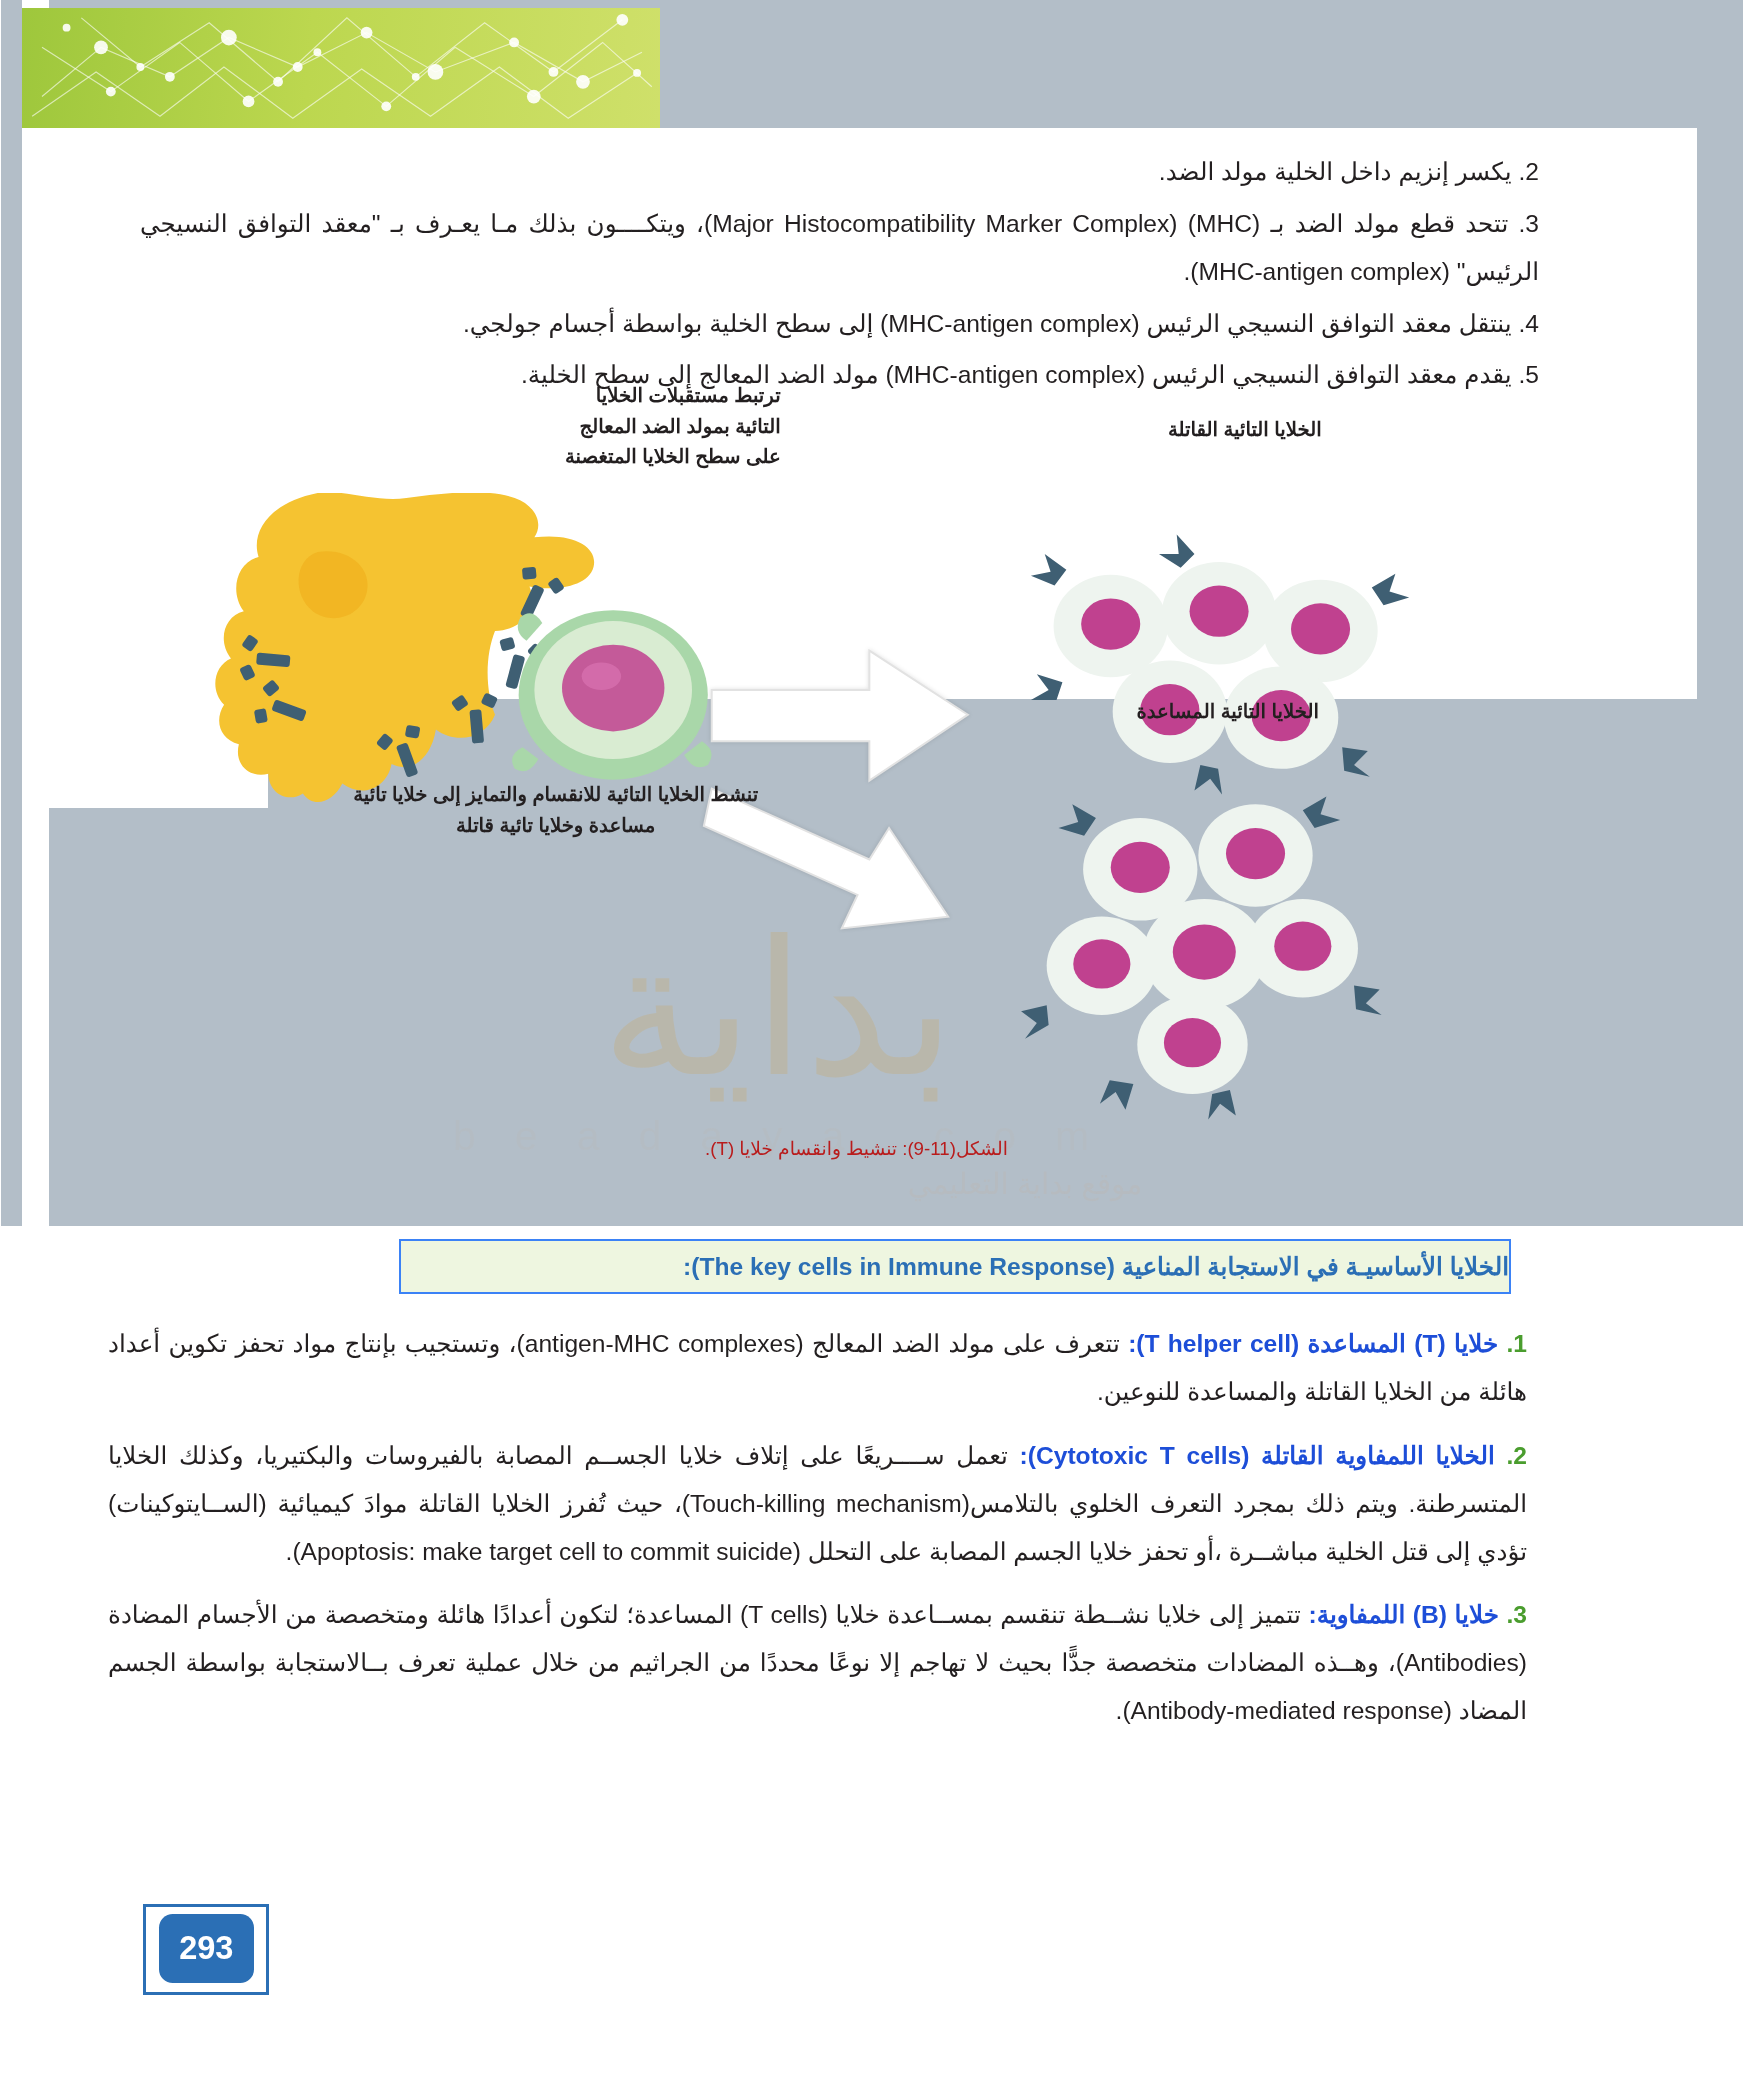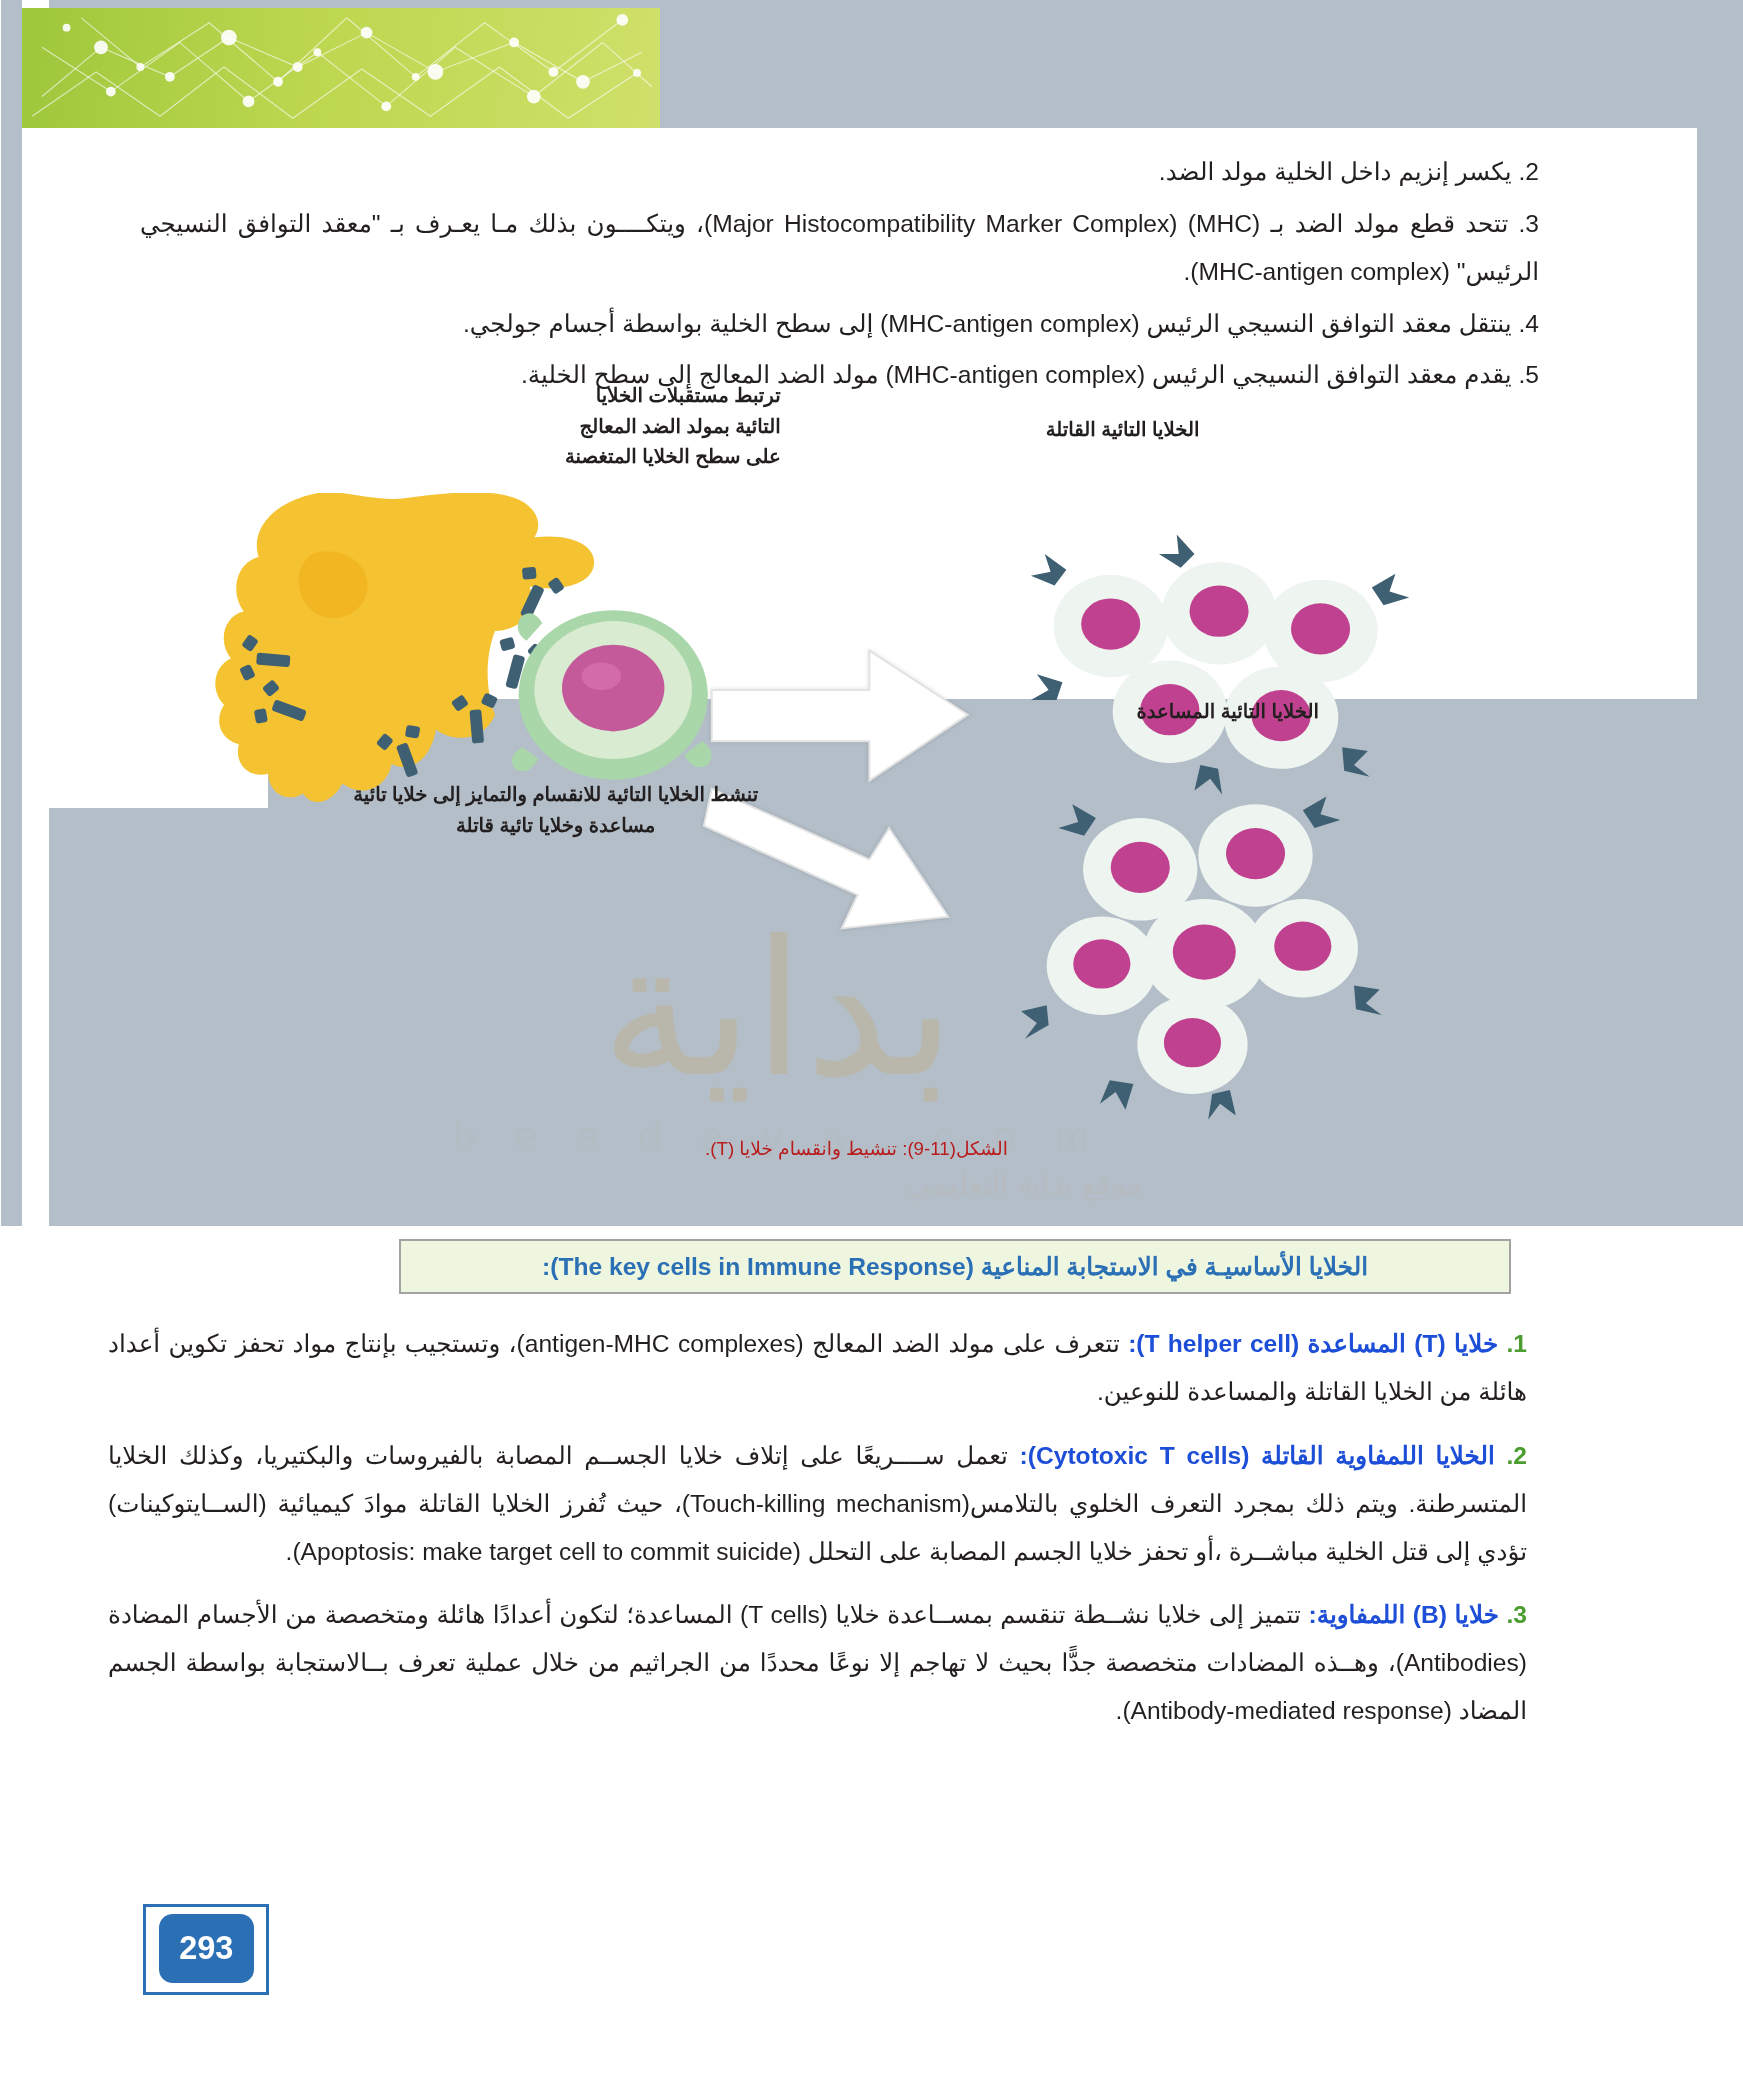--- a/index.html
+++ b/index.html
@@ -162,24 +162,23 @@
   }
 
   
   #section-title {
     position: absolute;
     left: 399px;
     top: 1239px;
     width: 1108px;
     height: 51px;
     background: #eef6e0;
-    border: 2px solid #a3a3a3;
+    border: 2px solid #3b82f6;
     display: flex;
     align-items: center;
-    justify-content: center;
     direction: rtl;
   }
   #section-title .t {
     font-size: 24.6px;
     font-weight: bold;
     color: #2b6fb5;
   }
   #section-title .t .hl { color: #2b6fb5; }
 
   
@@ -435,21 +434,21 @@
           <path d="M1352 500 l26 4 l-14 14 l16 12 l-26 -6 z"></path>
           <path d="M1226 606 l6 26 l-16 -12 l-12 16 l4 -26 z"></path>
           <path d="M1128 600 l-8 26 l-10 -18 l-16 12 l10 -24 z"></path>
         </g>
       </g>
     </svg>
 
     
     <div class="fig-label" style="left:532px; top:-113px; width:227px; text-align:right;">ترتبط مستقبلات الخلايا التائية بمولد الضد المعالج على سطح الخلايا المتغصنة</div>
 
-    <div class="fig-label" style="left:1024px; top:-79px; width:276px; text-align:left;">الخلايا التائية القاتلة</div>
+    <div class="fig-label" style="left:1024px; top:-79px; width:276px; text-align:right;">الخلايا التائية القاتلة</div>
 
     <div class="fig-label" style="left:1068px; top:203px; width:276px; text-align:center;">الخلايا التائية المساعدة</div>
 
     <div class="fig-label" style="left:310px; top:286px; width:448px; text-align:center;">تنشط الخلايا التائية للانقسام والتمايز إلى خلايا تائية مساعدة وخلايا تائية قاتلة</div>
   </div>
 
   <div id="watermark">
     <div class="wm-ar">بداية</div>
     <div class="wm-lat">b e a d a y a . c o m</div>
   </div>

